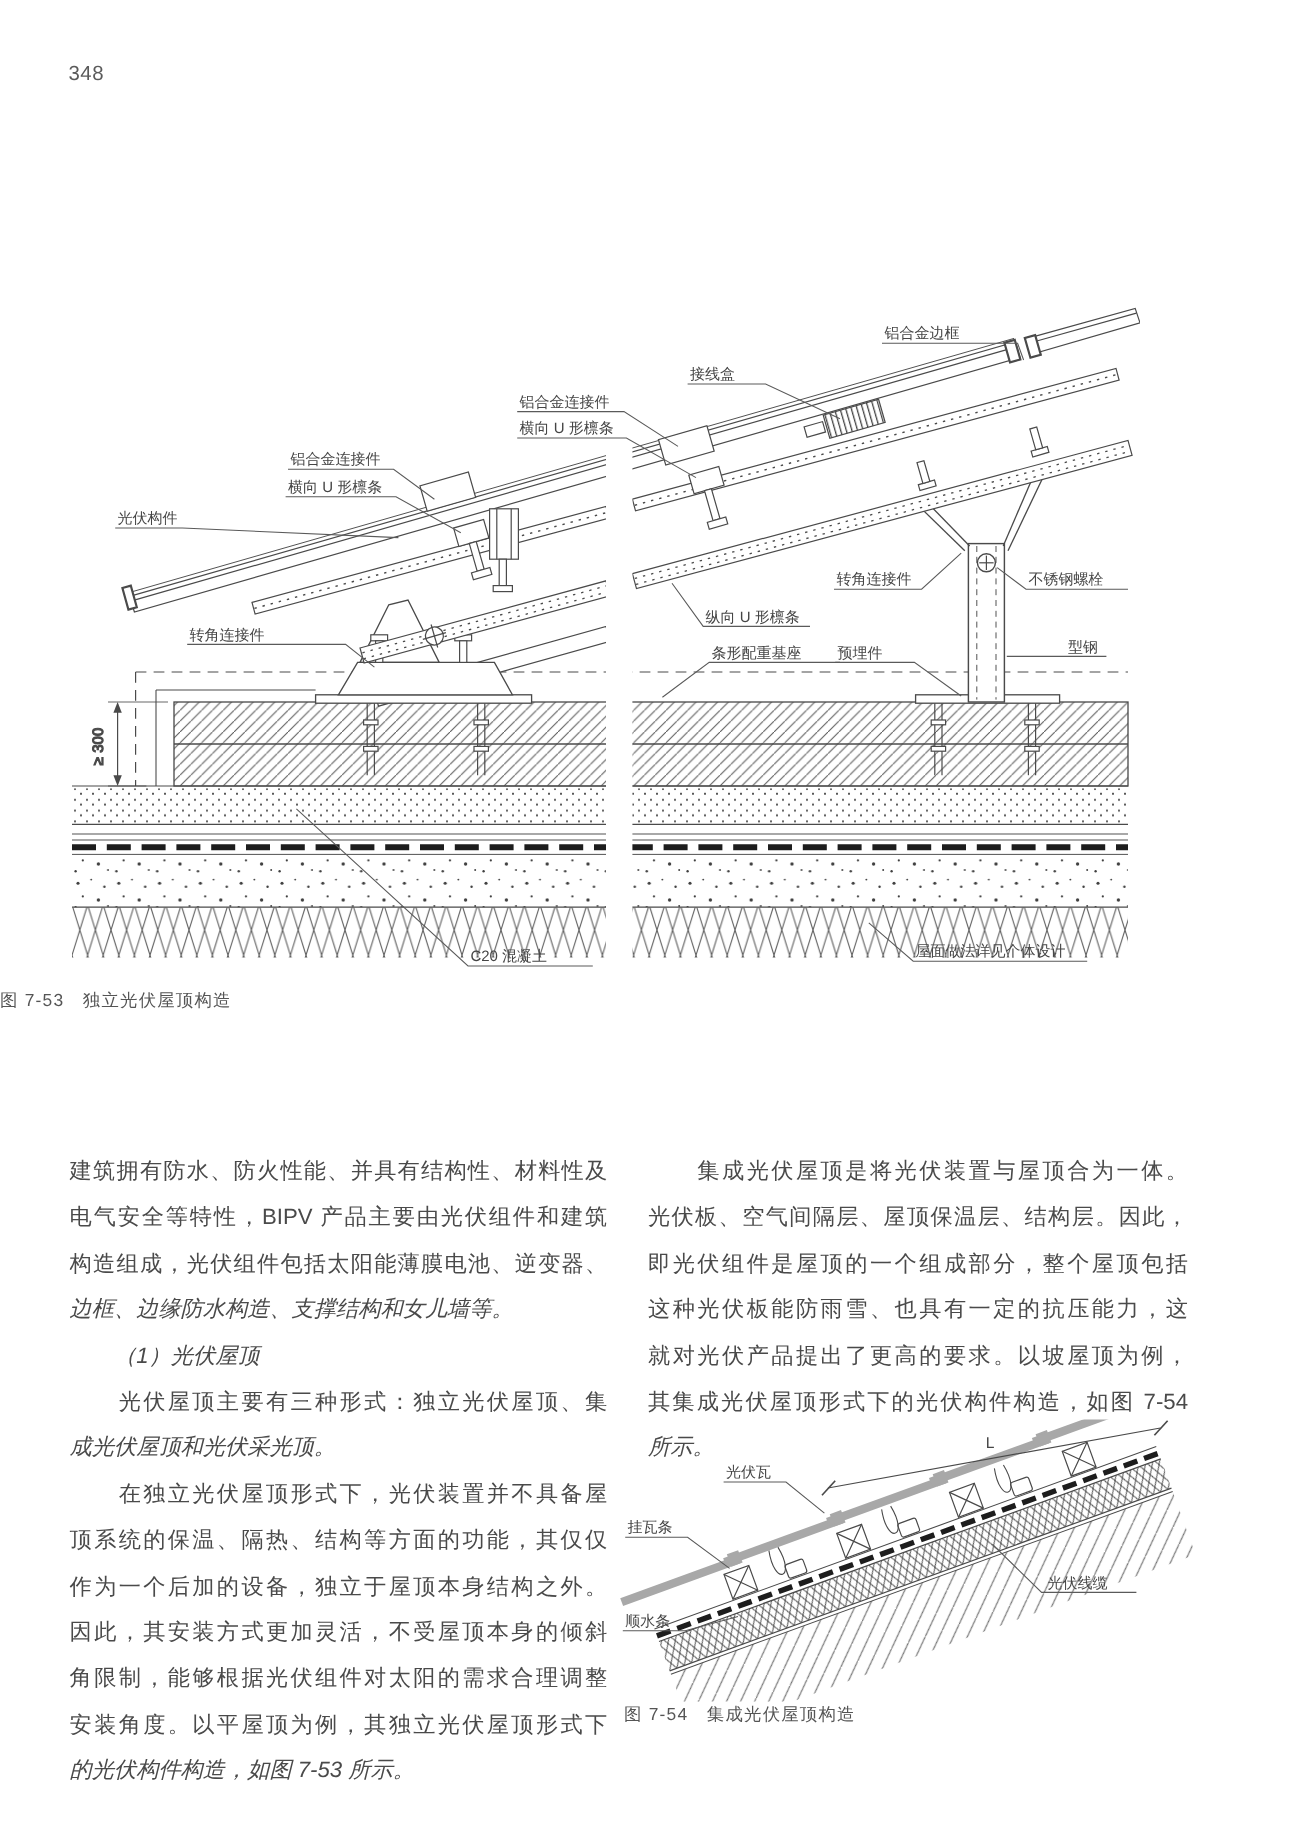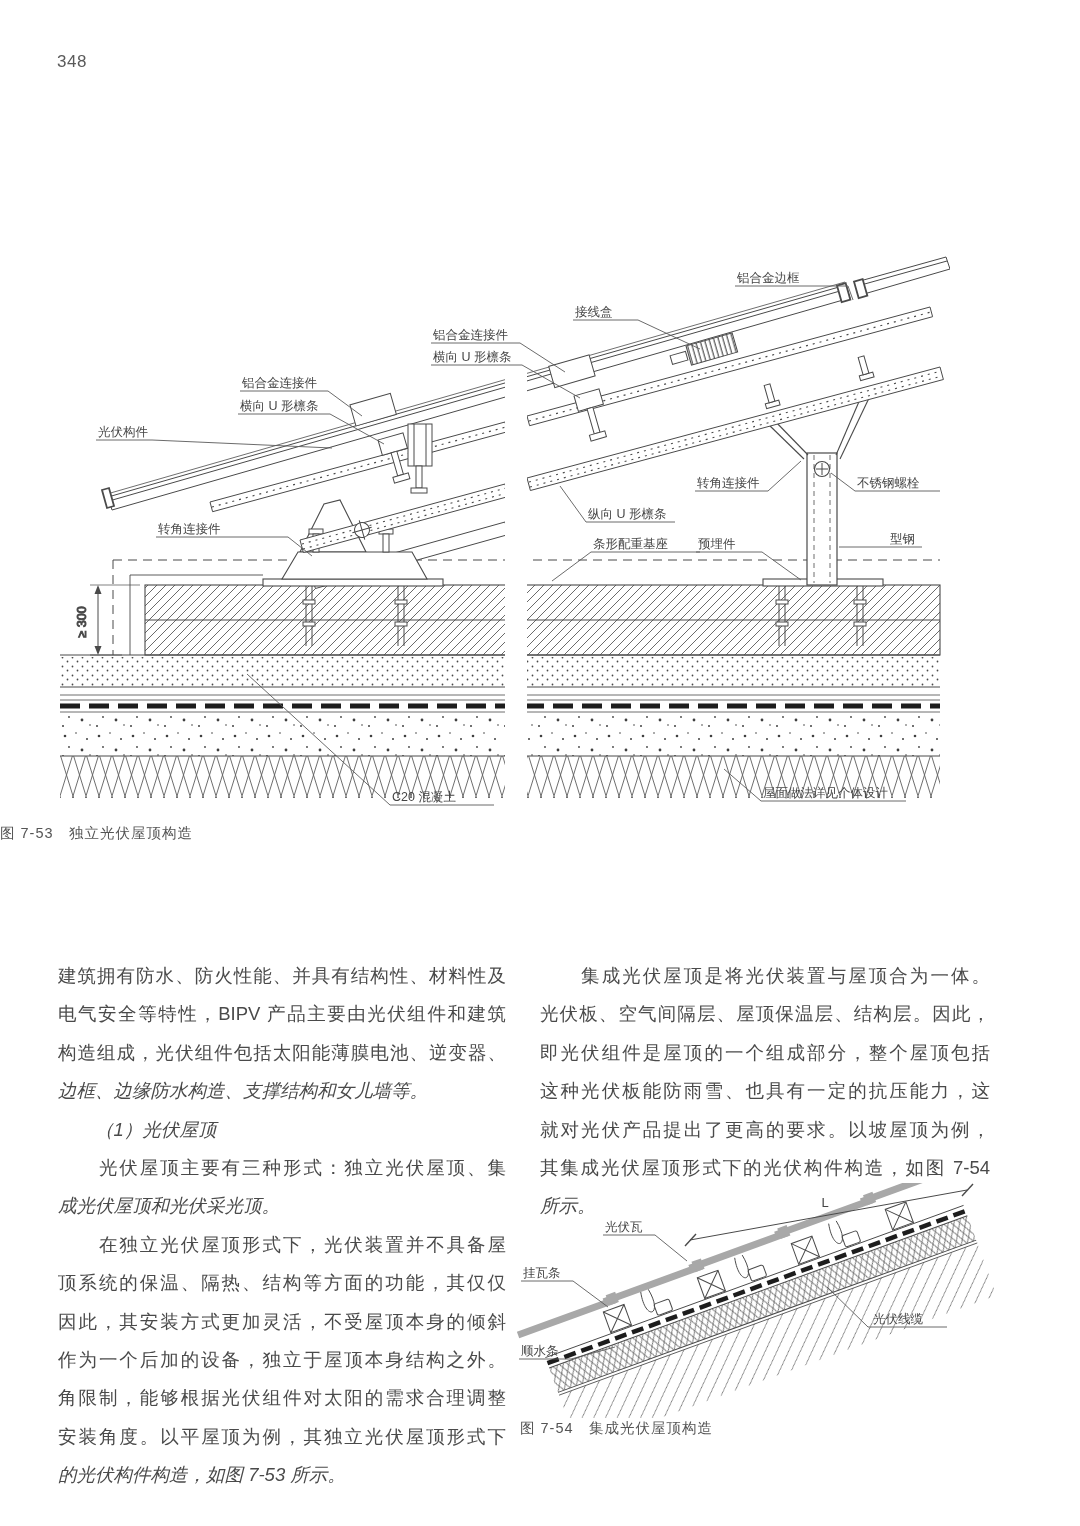--- a/index.html
+++ b/index.html
@@ -241,22 +241,22 @@
   <div class="col col-left" id="col-left">
       <div class="bline">建筑拥有防水、防火性能、并具有结构性、材料性及</div>
       <div class="bline">电气安全等特性，BIPV 产品主要由光伏组件和建筑</div>
       <div class="bline">构造组成，光伏组件包括太阳能薄膜电池、逆变器、</div>
       <div class="bline end">边框、边缘防水构造、支撑结构和女儿墙等。</div>
       <div class="bline end">　　（1）光伏屋顶</div>
       <div class="bline">　　光伏屋顶主要有三种形式：独立光伏屋顶、集</div>
       <div class="bline end">成光伏屋顶和光伏采光顶。</div>
       <div class="bline">　　在独立光伏屋顶形式下，光伏装置并不具备屋</div>
       <div class="bline">顶系统的保温、隔热、结构等方面的功能，其仅仅</div>
+      <div class="bline">作为一个后加的设备，独立于屋顶本身结构之外。</div>
       <div class="bline">因此，其安装方式更加灵活，不受屋顶本身的倾斜</div>
-      <div class="bline">作为一个后加的设备，独立于屋顶本身结构之外。</div>
       <div class="bline">角限制，能够根据光伏组件对太阳的需求合理调整</div>
       <div class="bline">安装角度。以平屋顶为例，其独立光伏屋顶形式下</div>
       <div class="bline end">的光伏构件构造，如图 7-53 所示。</div>
     </div>
   <div class="col col-right" id="col-right">
       <div class="bline">　　集成光伏屋顶是将光伏装置与屋顶合为一体。</div>
       <div class="bline">光伏板、空气间隔层、屋顶保温层、结构层。因此，</div>
       <div class="bline">即光伏组件是屋顶的一个组成部分，整个屋顶包括</div>
       <div class="bline">这种光伏板能防雨雪、也具有一定的抗压能力，这</div>
       <div class="bline">就对光伏产品提出了更高的要求。以坡屋顶为例，</div>

